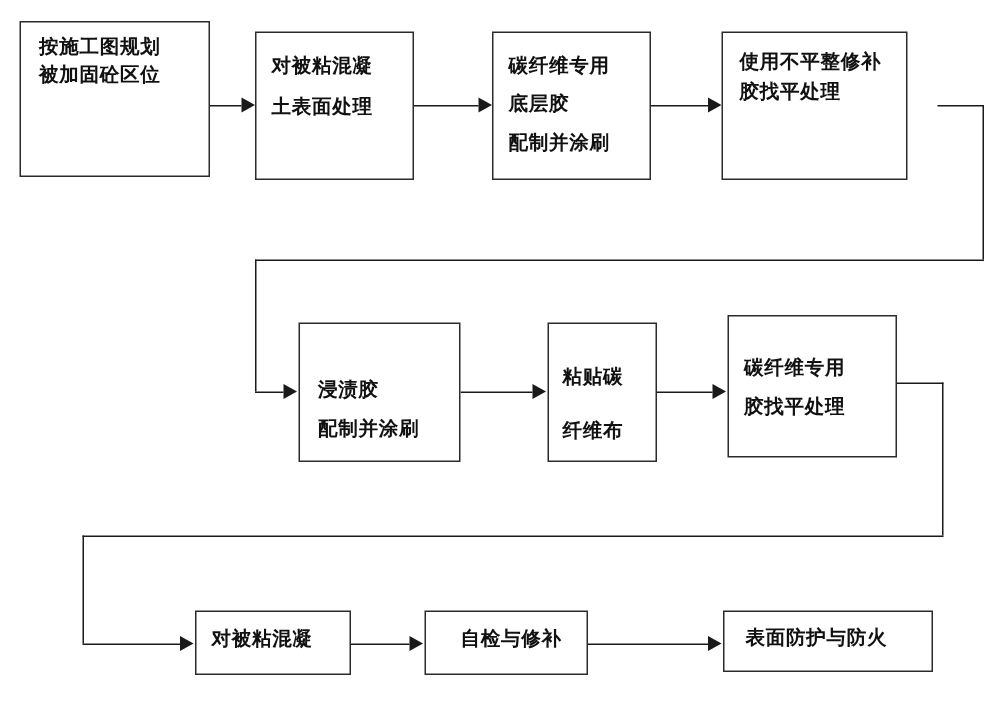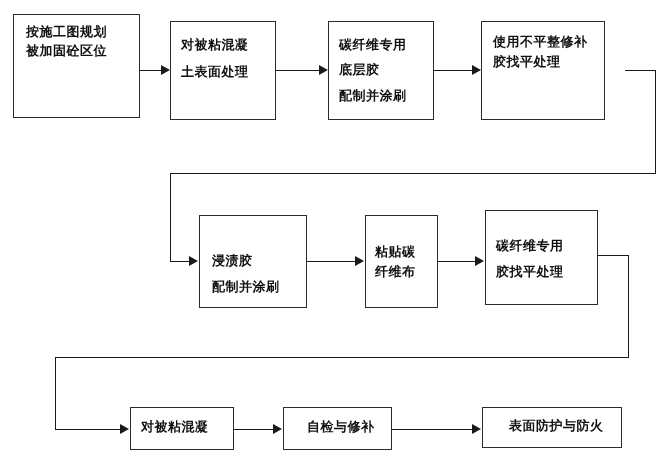--- a/index.html
+++ b/index.html
@@ -47,29 +47,29 @@
 
   .n3 { left: 328px; top: 21px;  width: 106px; height: 99px;  padding: 10px 0 0 10px; }
   .n3 .line { line-height: 1.95; }
 
   .n4 { left: 481px; top: 21px;  width: 124px; height: 99px;  padding: 10px 0 0 11px; }
   .n4 .line { line-height: 1.55; }
 
   .n5 { left: 199px; top: 215px; width: 108px; height: 93px;  padding: 32px 0 0 12px; }
   .n5 .line { line-height: 2.0; }
 
-  .n6 { left: 365px; top: 215px; width: 73px;  height: 93px;  padding: 26px 0 0 9px; }
+  .n6 { left: 365px; top: 215px; width: 73px;  height: 93px;  padding: 26px 0 0 9px; gap: 16px; }
   .n6 .line { line-height: 1.55; }
 
   .n7 { left: 485px; top: 210px; width: 113px; height: 95px;  padding: 22px 0 0 10px; }
   .n7 .line { line-height: 2.0; }
 
   .n8 { left: 130px; top: 407px; width: 104px; height: 43px;  padding: 12px 0 0 10px; }
   .n9 { left: 283px; top: 407px; width: 109px; height: 43px;  padding: 12px 0 0 23px; }
-  .n10{ left: 482px; top: 407px; width: 140px; height: 41px;  padding: 11px 0 0 26px; }
+  .n10{ left: 482px; top: 407px; width: 140px; height: 41px;  padding: 11px 0 0 14px; }
 
   
   .hline, .vline {
     position: absolute;
     background: #1a1a1a;
     z-index: 1;
   }
   .hline { height: 1px; }
   .vline { width: 1px; }
 

